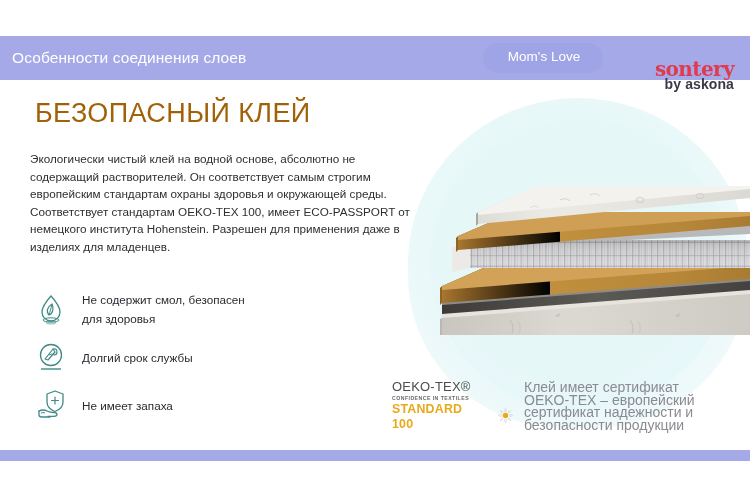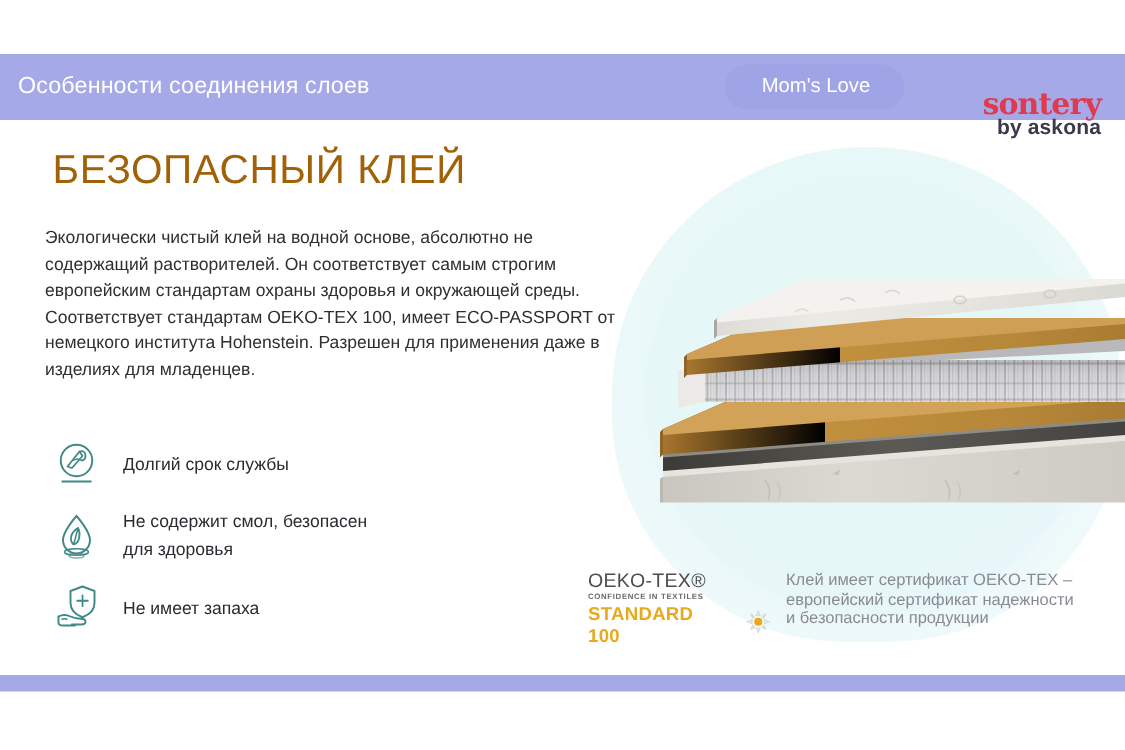--- a/index.html
+++ b/index.html
@@ -182,21 +182,21 @@
     gap: 10px;
   }
   .oeko-bot {
     font-size: 12.4px;
     font-weight: bold;
     color: #e8a91c;
     letter-spacing: .2px;
     line-height: 15px;
   }
   .cert-text {
-    font-size: 11px;
+    font-size: 14px;
     line-height: 12.6px;
     color: #8a8a92;
     padding-top: 5px;
     padding-left: 10px;
   }
 
   
   .bottom-bar {
     position: absolute;
     left: 0; top: 450px;
@@ -323,45 +323,45 @@
 
   <div class="page-title">БЕЗОПАСНЫЙ КЛЕЙ</div>
 
   <div class="intro">Экологически чистый клей на водной основе, абсолютно не содержащий растворителей. Он соответствует самым строгим европейским стандартам  охраны здоровья и окружающей среды. Соответствует стандартам OEKO-TEX 100, имеет ECO-PASSPORT от немецкого института Hohenstein. Разрешен для применения даже в изделиях для младенцев.</div>
 
   <div class="features">
 
     <div class="feature-row">
       <div class="feature-icon">
         <svg width="30" height="32" viewBox="0 0 30 32" xmlns="http://www.w3.org/2000/svg">
+          <path d="M15 3 C15 3 6 13 6 19 a9 9 0 0 0 18 0 C24 13 15 3 15 3 Z" fill="none" stroke="#3f8a86" stroke-width="1.3"></path>
+          <path d="M16 11 C11 14 10 19 13 22 C17 21 18 15 16 11 Z" fill="none" stroke="#3f8a86" stroke-width="1.2"></path>
+          <path d="M16 11 C15 15 14 19 13 22" stroke="#3f8a86" stroke-width="1" fill="none"></path>
+          <ellipse cx="15" cy="27" rx="8" ry="2.2" fill="none" stroke="#3f8a86" stroke-width="1"></ellipse>
+          <ellipse cx="15" cy="29.5" rx="5" ry="1.5" fill="none" stroke="#3f8a86" stroke-width=".9" opacity=".7"></ellipse>
+        </svg>
+      </div>
+      <div class="feature-text">
+        <span class="ln">Не содержит смол, безопасен</span>
+        <span class="ln">для здоровья</span>
+      </div>
+    </div>
+
+    <div class="feature-row">
+      <div class="feature-icon">
+        <svg width="30" height="32" viewBox="0 0 30 32" xmlns="http://www.w3.org/2000/svg">
           <circle cx="15" cy="14" r="10.5" fill="none" stroke="#3f8a86" stroke-width="1.3"></circle>
           <path d="M9 18 L17 8 L19 11 L12 19 Z" fill="none" stroke="#3f8a86" stroke-width="1.2" stroke-linejoin="round"></path>
           <path d="M17 8 q4,-1 4,3 q0,3 -3,3" fill="none" stroke="#3f8a86" stroke-width="1.2"></path>
           <path d="M13 14 q3,-2 5,0" fill="none" stroke="#3f8a86" stroke-width="1"></path>
           <line x1="5" y1="28" x2="25" y2="28" stroke="#3f8a86" stroke-width="1.4"></line>
         </svg>
       </div>
       <div class="feature-text">
         <span class="ln">Долгий срок службы</span>
-      </div>
-    </div>
-
-    <div class="feature-row">
-      <div class="feature-icon">
-        <svg width="30" height="32" viewBox="0 0 30 32" xmlns="http://www.w3.org/2000/svg">
-          <path d="M15 3 C15 3 6 13 6 19 a9 9 0 0 0 18 0 C24 13 15 3 15 3 Z" fill="none" stroke="#3f8a86" stroke-width="1.3"></path>
-          <path d="M16 11 C11 14 10 19 13 22 C17 21 18 15 16 11 Z" fill="none" stroke="#3f8a86" stroke-width="1.2"></path>
-          <path d="M16 11 C15 15 14 19 13 22" stroke="#3f8a86" stroke-width="1" fill="none"></path>
-          <ellipse cx="15" cy="27" rx="8" ry="2.2" fill="none" stroke="#3f8a86" stroke-width="1"></ellipse>
-          <ellipse cx="15" cy="29.5" rx="5" ry="1.5" fill="none" stroke="#3f8a86" stroke-width=".9" opacity=".7"></ellipse>
-        </svg>
-      </div>
-      <div class="feature-text">
-        <span class="ln">Не содержит смол, безопасен</span>
-        <span class="ln">для здоровья</span>
       </div>
     </div>
 
     <div class="feature-row">
       <div class="feature-icon">
         <svg width="34" height="32" viewBox="0 0 34 32" xmlns="http://www.w3.org/2000/svg">
           <path d="M19 2 L27 5 V13 c0,5 -4,8 -8,9.5 C15,21 11,18 11,13 V5 Z" fill="none" stroke="#3f8a86" stroke-width="1.3" stroke-linejoin="round"></path>
           <path d="M19 8 v7 M15.5 11.5 h7" stroke="#3f8a86" stroke-width="1.2" stroke-linecap="round"></path>
           <path d="M3 22 q4,-2 8,0 q3,1.5 7,1.5 q3,0 3,2 q0,1.8 -3,1.8 H12" fill="none" stroke="#3f8a86" stroke-width="1.3" stroke-linejoin="round" stroke-linecap="round"></path>
           <path d="M3 22 v4 q0,2 3,2 h8" fill="none" stroke="#3f8a86" stroke-width="1.3" stroke-linecap="round"></path>

